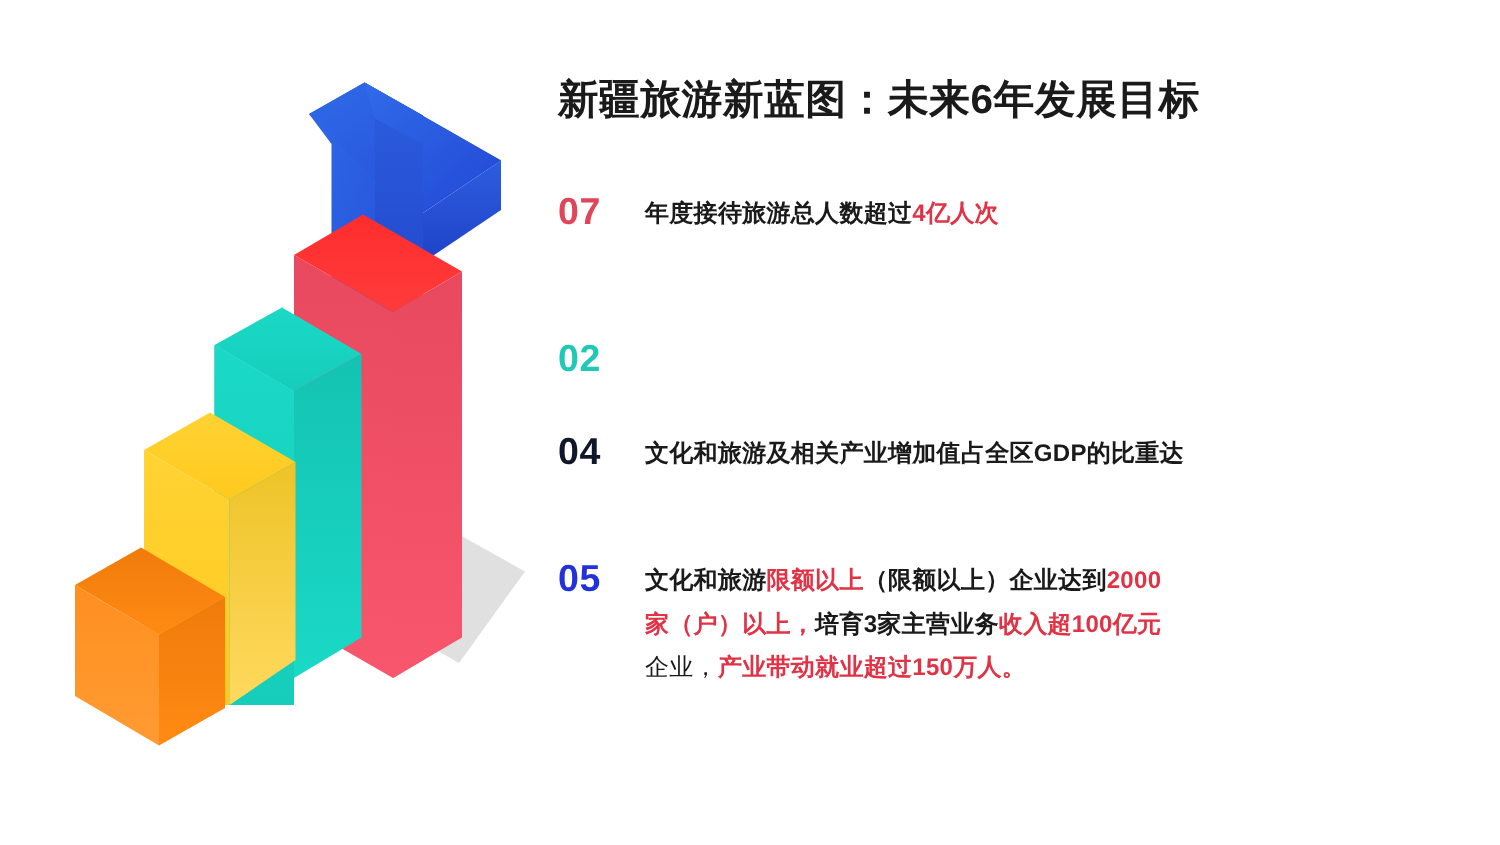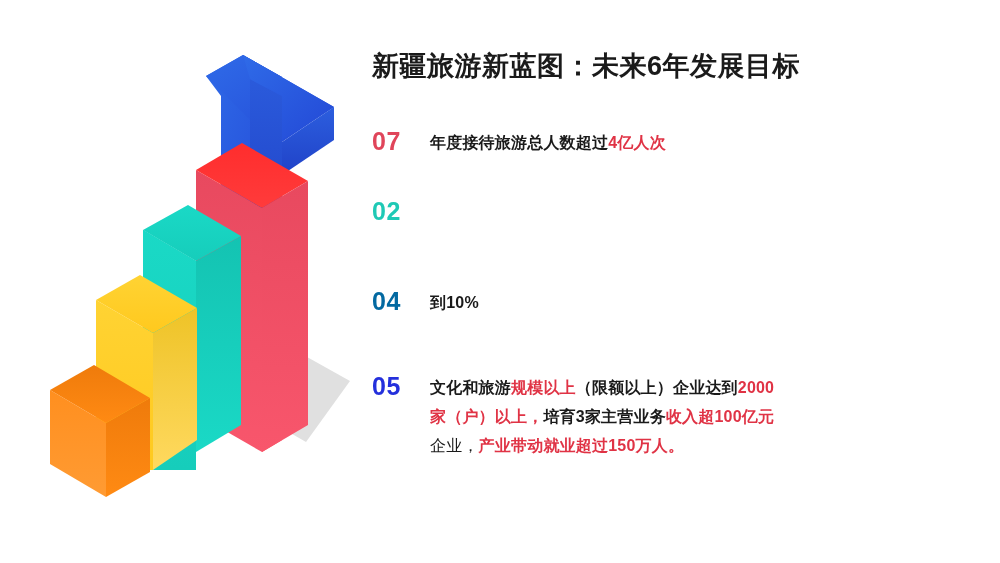--- a/index.html
+++ b/index.html
@@ -45,22 +45,22 @@
   .blk{color:#1a1a1a;}
   .reg{font-weight:normal;}
 
   
   #item-01{top:128px;}
   #item-02{top:198px;}
   #item-04{top:288px;}
   #item-05{top:373px;}
 
   #num-01{color:#e0455a;}
-  #num-02{color:#1fc9b5;}
-  #num-04{color:#0369a1;}
+  #num-02{color:#1fc9b5;margin-top:28px;}
+  #num-04{color:#0f172a;}
   #num-05{color:#2430dc;}
 </style>
 </head>
 <body>
 
 <div id="stage">
 
   <div id="graphic">
     <svg width="372" height="563" viewBox="0 0 372 563" xmlns="http://www.w3.org/2000/svg">
       <defs>
@@ -161,30 +161,30 @@
     <div class="item" id="item-02">
       <div class="num" id="num-02">02</div>
       <div class="body">
       </div>
     </div>
 
     <div class="item" id="item-04">
       <div class="num" id="num-04">04</div>
       <div class="body">
         <div class="line">
-          <span class="blk">到10%</span>
+          <span class="blk">文化和旅游及相关产业增加值占全区GDP的比重达</span>
         </div>
       </div>
     </div>
 
     <div class="item" id="item-05">
       <div class="num" id="num-05">05</div>
       <div class="body">
         <div class="line">
-          <span class="blk">文化和旅游</span><span class="red">规模以上</span><span class="blk">（限额以上）企业达到</span><span class="red">2000</span>
+          <span class="blk">文化和旅游</span><span class="red">限额以上</span><span class="blk">（限额以上）企业达到</span><span class="red">2000</span>
         </div>
         <div class="line">
           <span class="red">家（户）以上，</span><span class="blk">培育3家主营业务</span><span class="red">收入超100亿元</span>
         </div>
         <div class="line">
           <span class="blk reg">企业，</span><span class="red">产业带动就业超过150万人。</span>
         </div>
       </div>
     </div>
 

